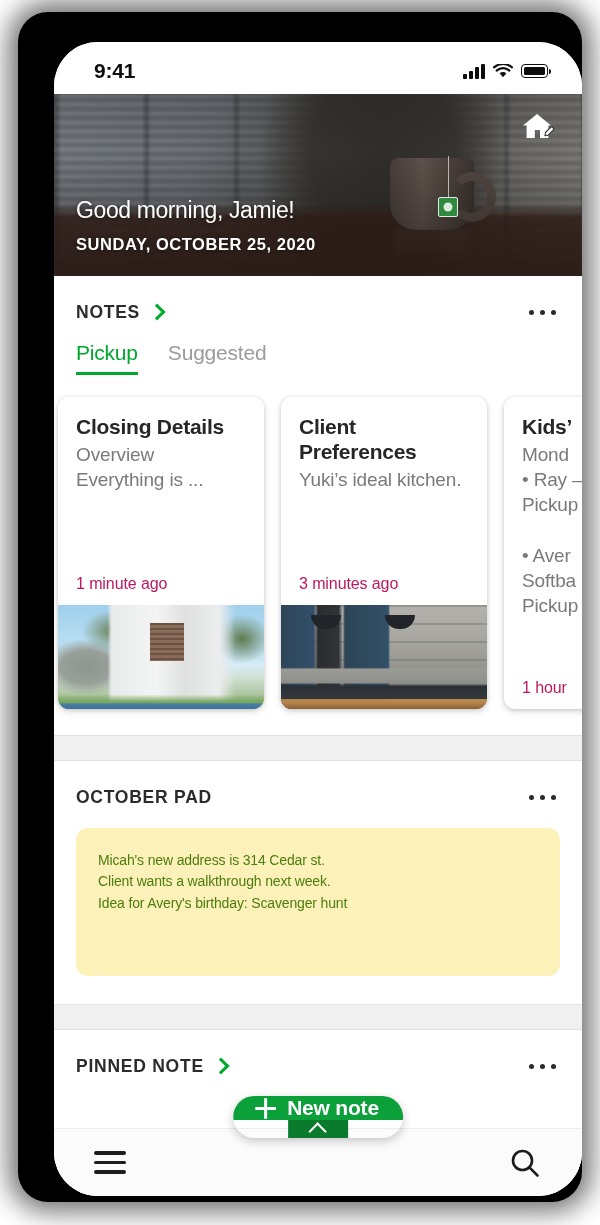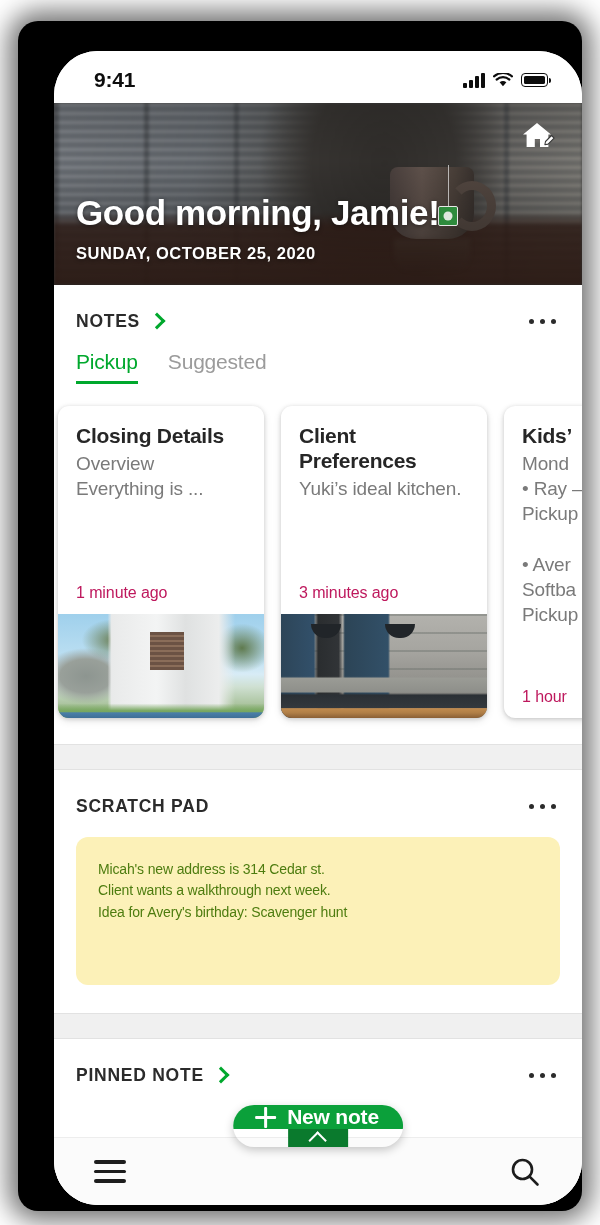--- a/index.html
+++ b/index.html
@@ -10,25 +10,25 @@
     background: #ffffff;
     font-family: "Liberation Sans", sans-serif;
     overflow: hidden;
     position: relative;
   }
 
   
   .phone-frame {
     position: absolute;
     left: 18px;
-    top: 21px;
+    top: 12px;
     width: 564px;
     height: 1190px;
     background: #000000;
-    border-radius: 20px;
+    border-radius: 30px;
     box-shadow: 0 0 26px 10px rgba(0,0,0,0.55);
   }
 
   .screen {
     position: absolute;
     left: 36px;
     top: 30px;
     width: 528px;
     height: 1154px;
     background: #ffffff;
@@ -170,22 +170,22 @@
     z-index: 4;
     cursor: pointer;
   }
 
   .hero-text {
     position: absolute;
     left: 22px; bottom: 22px;
     z-index: 3;
   }
   .greeting {
-    font-size: 35px;
-    font-weight: 700;
+    font-size: 23px;
+    font-weight: 400;
     color: #ffffff;
     letter-spacing: -0.4px;
     text-shadow: 0 1px 4px rgba(0,0,0,0.45);
   }
   .date-line {
     margin-top: 11px;
     font-size: 16.5px;
     font-weight: 700;
     color: #ffffff;
     letter-spacing: 0.55px;
@@ -528,21 +528,21 @@
           </div>
 
         </div>
       </div>
 
       <div class="band"></div>
 
       <div class="section">
         <div class="section-head">
           <div class="section-head-left">
-            <span class="section-title">SCRATCH PAD</span>
+            <span class="section-title">OCTOBER PAD</span>
           </div>
           <span class="kebab">
               <i></i>
               <i></i>
               <i></i>
             </span>
         </div>
         <div class="scratch-wrap">
           <div class="scratch-note">
             <div class="scratch-line">Micah's new address is 314 Cedar st.</div>

